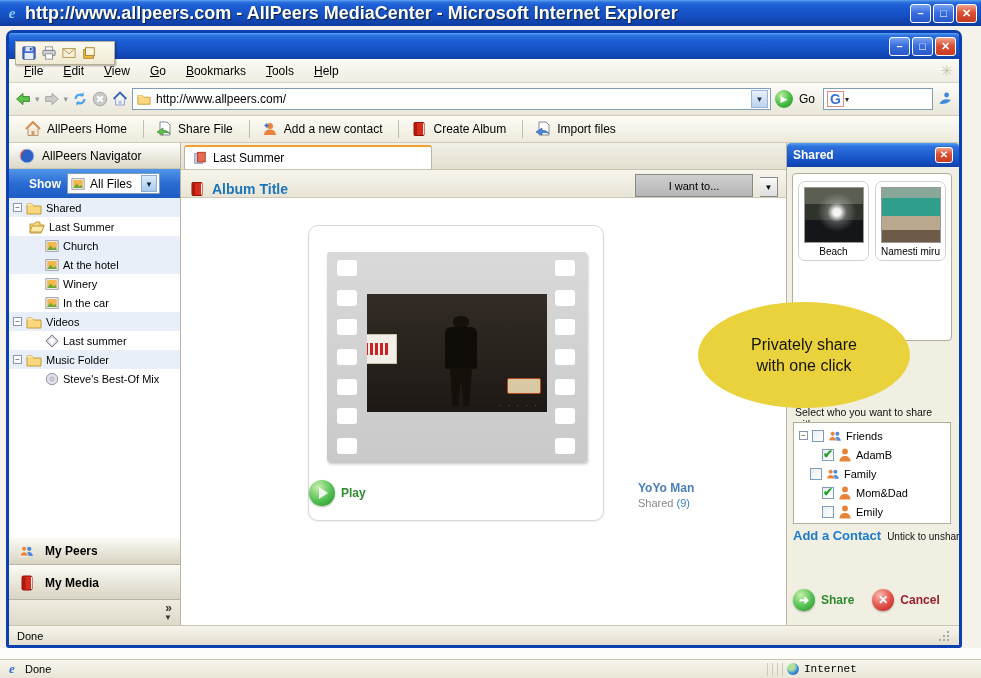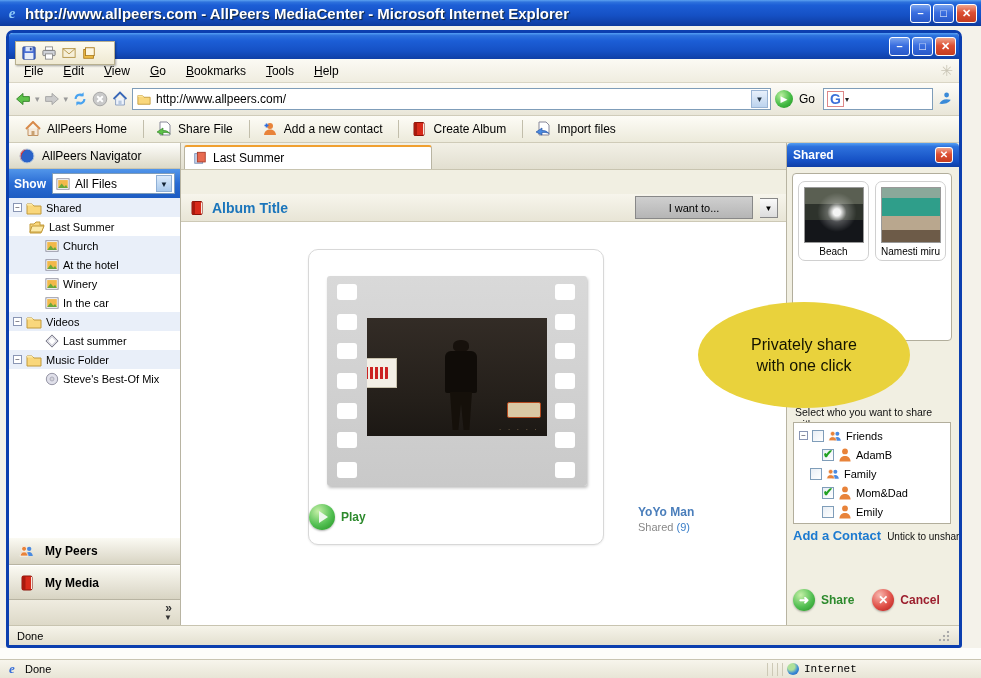--- a/index.html
+++ b/index.html
@@ -3,21 +3,21 @@
 <meta charset="utf-8">
 <style>
   * { margin:0; padding:0; box-sizing:border-box; }
   body { font-family:"Liberation Sans", sans-serif; background:#555; }
   .screen { position:relative; width:981px; height:678px; background:#f4f2ea; overflow:hidden; }
 
   
   .xp-titlebar { position:absolute; left:0; top:0; right:0; height:26px;
     background:linear-gradient(180deg,#5da2f0 0%,#2e72dd 8%,#1c5ed6 20%,#1550c4 60%,#0f3fa6 92%,#0c3a9c 100%);
     display:flex; align-items:center; padding:0 4px; color:#fff; }
-  .xp-title-text { font-weight:bold; font-size:15px; text-shadow:1px 1px 1px #123; margin-left:5px;
+  .xp-title-text { font-weight:bold; font-size:18px; text-shadow:1px 1px 1px #123; margin-left:5px;
     white-space:nowrap; overflow:hidden; flex:1; }
   .winbtns { display:flex; gap:2px; }
   .winbtn { width:21px; height:19px; border:1px solid #fff; border-radius:3px; color:#fff;
     font-size:11px; line-height:16px; text-align:center; font-weight:bold;
     background:linear-gradient(180deg,#7aa4ee,#3a6ee0 45%,#2858c8); cursor:pointer; }
   .winbtn.close { background:linear-gradient(180deg,#f0a58c,#dd4f33 45%,#c43c20); }
   .ie-logo { font-family:"Liberation Serif",serif; font-style:italic; font-weight:bold;
     color:#8ecaf8; font-size:15px; width:16px; text-align:center; flex:0 0 auto;}
 
   
@@ -61,21 +61,21 @@
 
   
   .content { flex:1; display:flex; min-height:0; }
 
   .sidebar { width:172px; flex:0 0 172px; background:#fff; border-right:1px solid #b8b4a2;
     display:flex; flex-direction:column; }
   .side-header { height:26px; flex:0 0 26px; background:linear-gradient(180deg,#fefefb,#dcd9c8);
     border-bottom:1px solid #c8c4b0; display:flex; align-items:center; gap:7px; padding:0 10px;
     font-weight:normal; font-size:12px; }
   .show-row { height:29px; flex:0 0 29px; background:linear-gradient(180deg,#5296ea,#2a6cd4 50%,#1d5cc2);
-    display:flex; align-items:center; gap:6px; padding:0 5px; }
+    display:flex; align-items:center; gap:6px; padding:0 20px; }
   .show-label { color:#fff; font-weight:bold; font-size:12px; }
   .show-select { flex:1; height:21px; background:#fff; border:1px solid #7f9db9; display:flex;
     align-items:center; gap:5px; padding:0 2px 0 3px; font-size:12px; }
   .show-select .sel-text { flex:1; }
   .sel-chev { width:16px; height:17px; background:linear-gradient(180deg,#dcebfb,#a9c9ec);
     border:1px solid #8fb0d6; font-size:8px; color:#123; text-align:center; line-height:17px; }
   .tree { flex:1; overflow:hidden; font-size:11px; }
   .trow { height:19px; display:flex; align-items:center; gap:4px; cursor:default; }
   .trow.alt { background:#e9eff9; }
   .collapse-box { width:9px; height:9px; border:1px solid #8a96b4; background:#fff; font-size:8px;
@@ -91,21 +91,21 @@
     display:flex; align-items:center; justify-content:flex-end; padding:0 8px; color:#333;
     font-weight:bold; font-size:12px; flex-direction:column; line-height:9px; justify-content:center; align-items:flex-end;}
 
   .main { flex:1; display:flex; flex-direction:column; min-width:0; border-right:1px solid #b8b4a2; }
   .tabstrip { height:27px; flex:0 0 27px; background:linear-gradient(180deg,#f2f0e6,#e2dfd0);
     border-bottom:1px solid #c8c4b0; display:flex; align-items:flex-end; padding:3px 0 0 3px; }
   .tab-active { width:248px; height:24px; background:#fff; border:1px solid #b8b4a2; border-bottom:none;
     border-top:2px solid #f0a030; border-radius:3px 3px 0 0; display:flex; align-items:center;
     gap:6px; padding:0 8px; font-size:12px; }
   .album-header { height:28px; flex:0 0 28px; background:linear-gradient(180deg,#f7f5ec,#e8e5d6);
-    border-bottom:1px solid #cdc9b6; display:flex; align-items:center; gap:7px; padding:0 8px;margin-top:24px; }
+    border-bottom:1px solid #cdc9b6; display:flex; align-items:flex-end; gap:7px; padding:0 8px; }
   .album-title { font-weight:bold; font-size:14px; color:#1b75bb; flex:1; }
   .iwant-btn { width:118px; height:23px; border:1px solid #888; background:linear-gradient(180deg,#cfcfcf,#b5b5b5);
     font-size:11px; display:flex; align-items:center; justify-content:center; cursor:pointer; }
   .iwant-chev { width:18px; height:20px; border:1px solid #888; border-left:none;
     background:linear-gradient(180deg,#fafafa,#dcdcdc); font-size:8px; text-align:center; line-height:20px; }
   .main-body { flex:1; background:#fff; position:relative; }
 
   .video-card { position:absolute; left:127px; top:27px; width:296px; height:296px;
     background:#fff; border:1px solid #d8d8d8; border-radius:10px; box-shadow:0 1px 2px rgba(0,0,0,.08); }
   .filmstrip { position:absolute; left:18px; top:26px; width:260px; height:210px;

